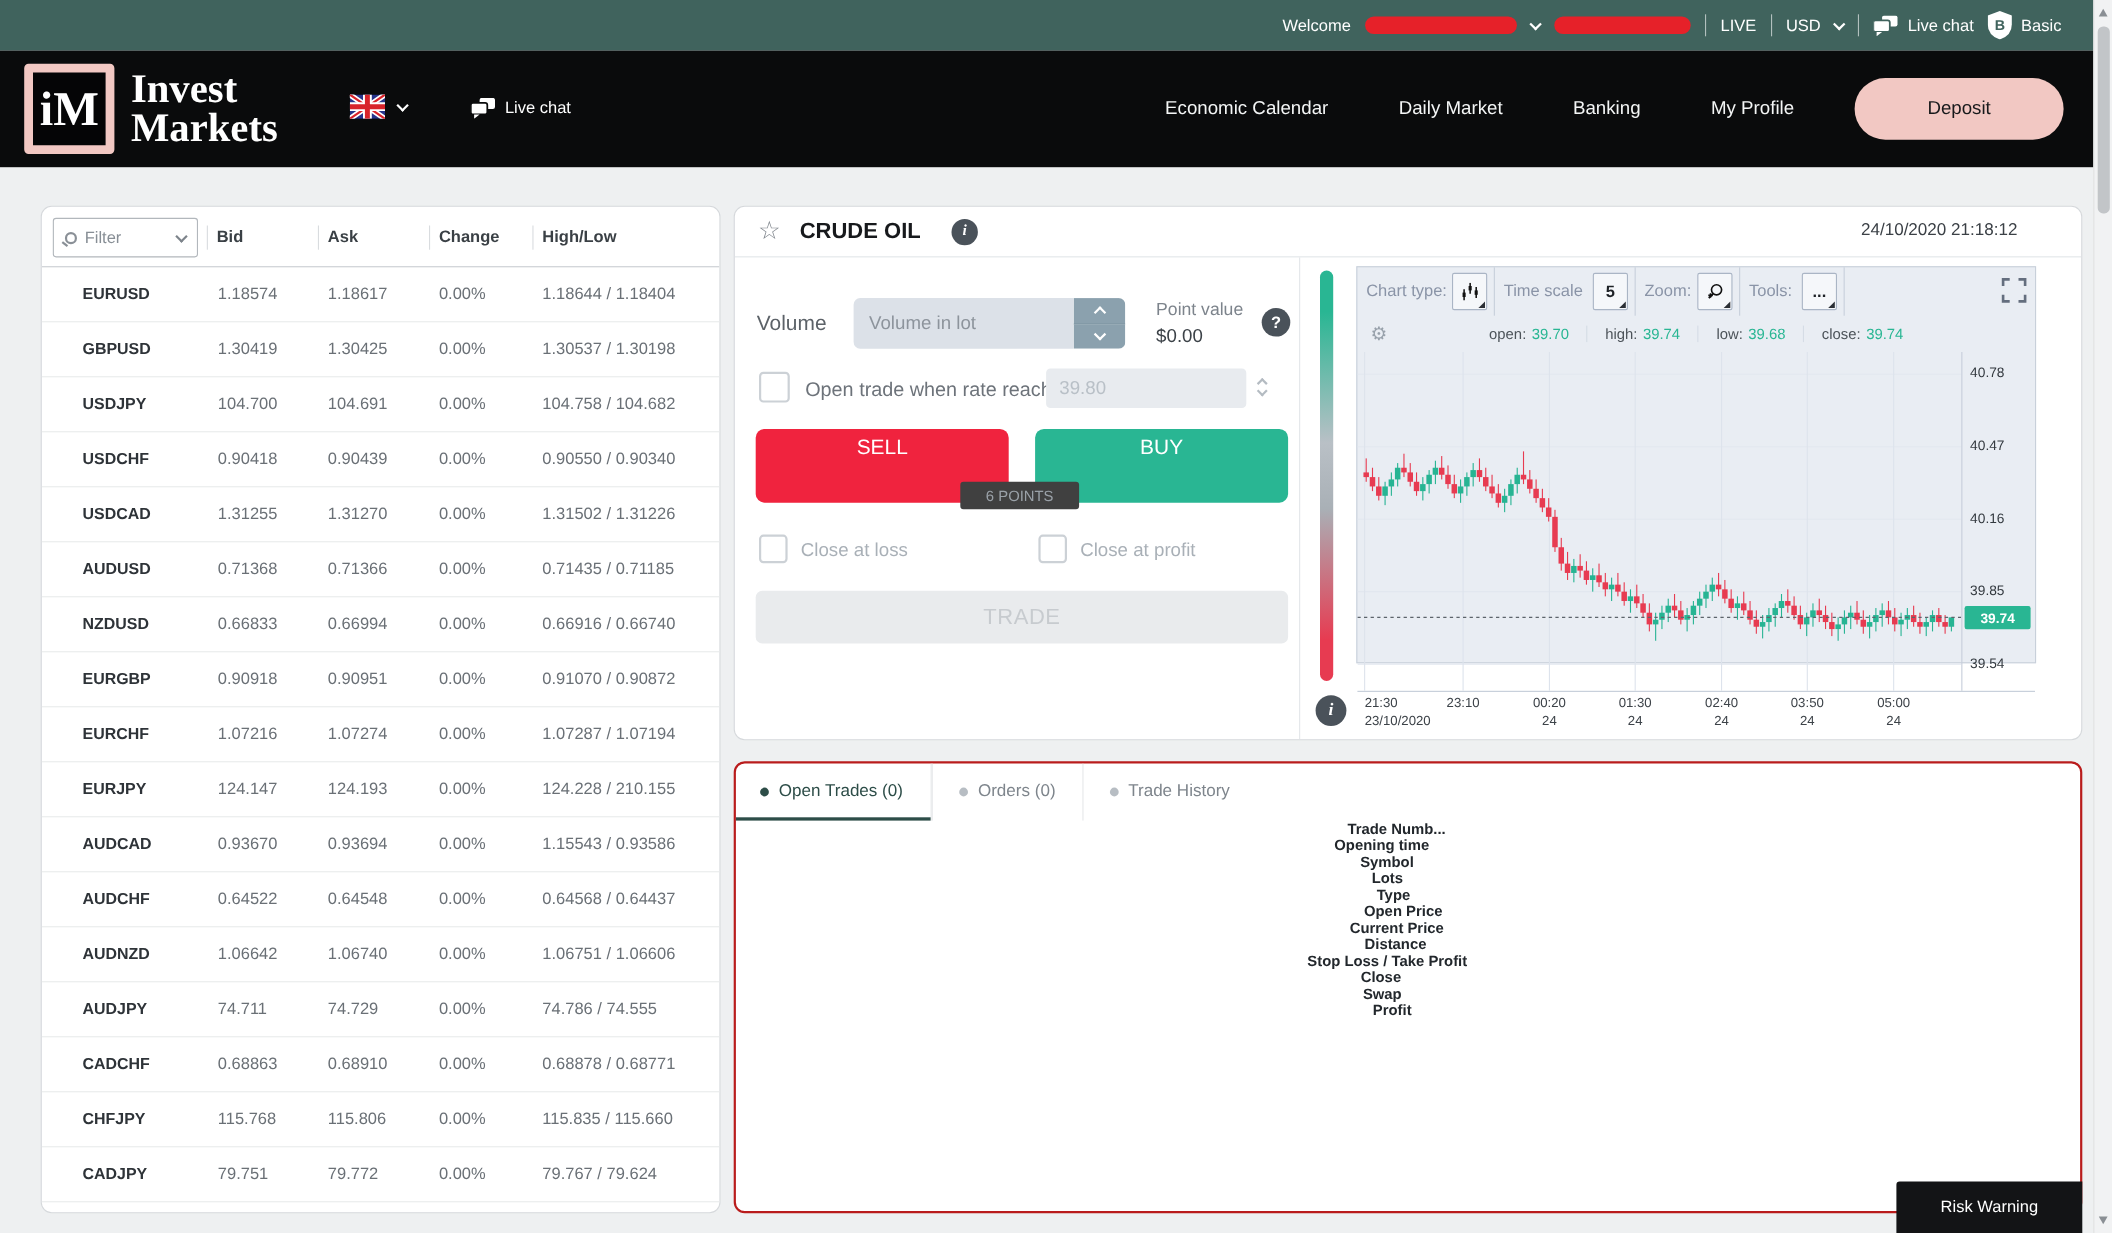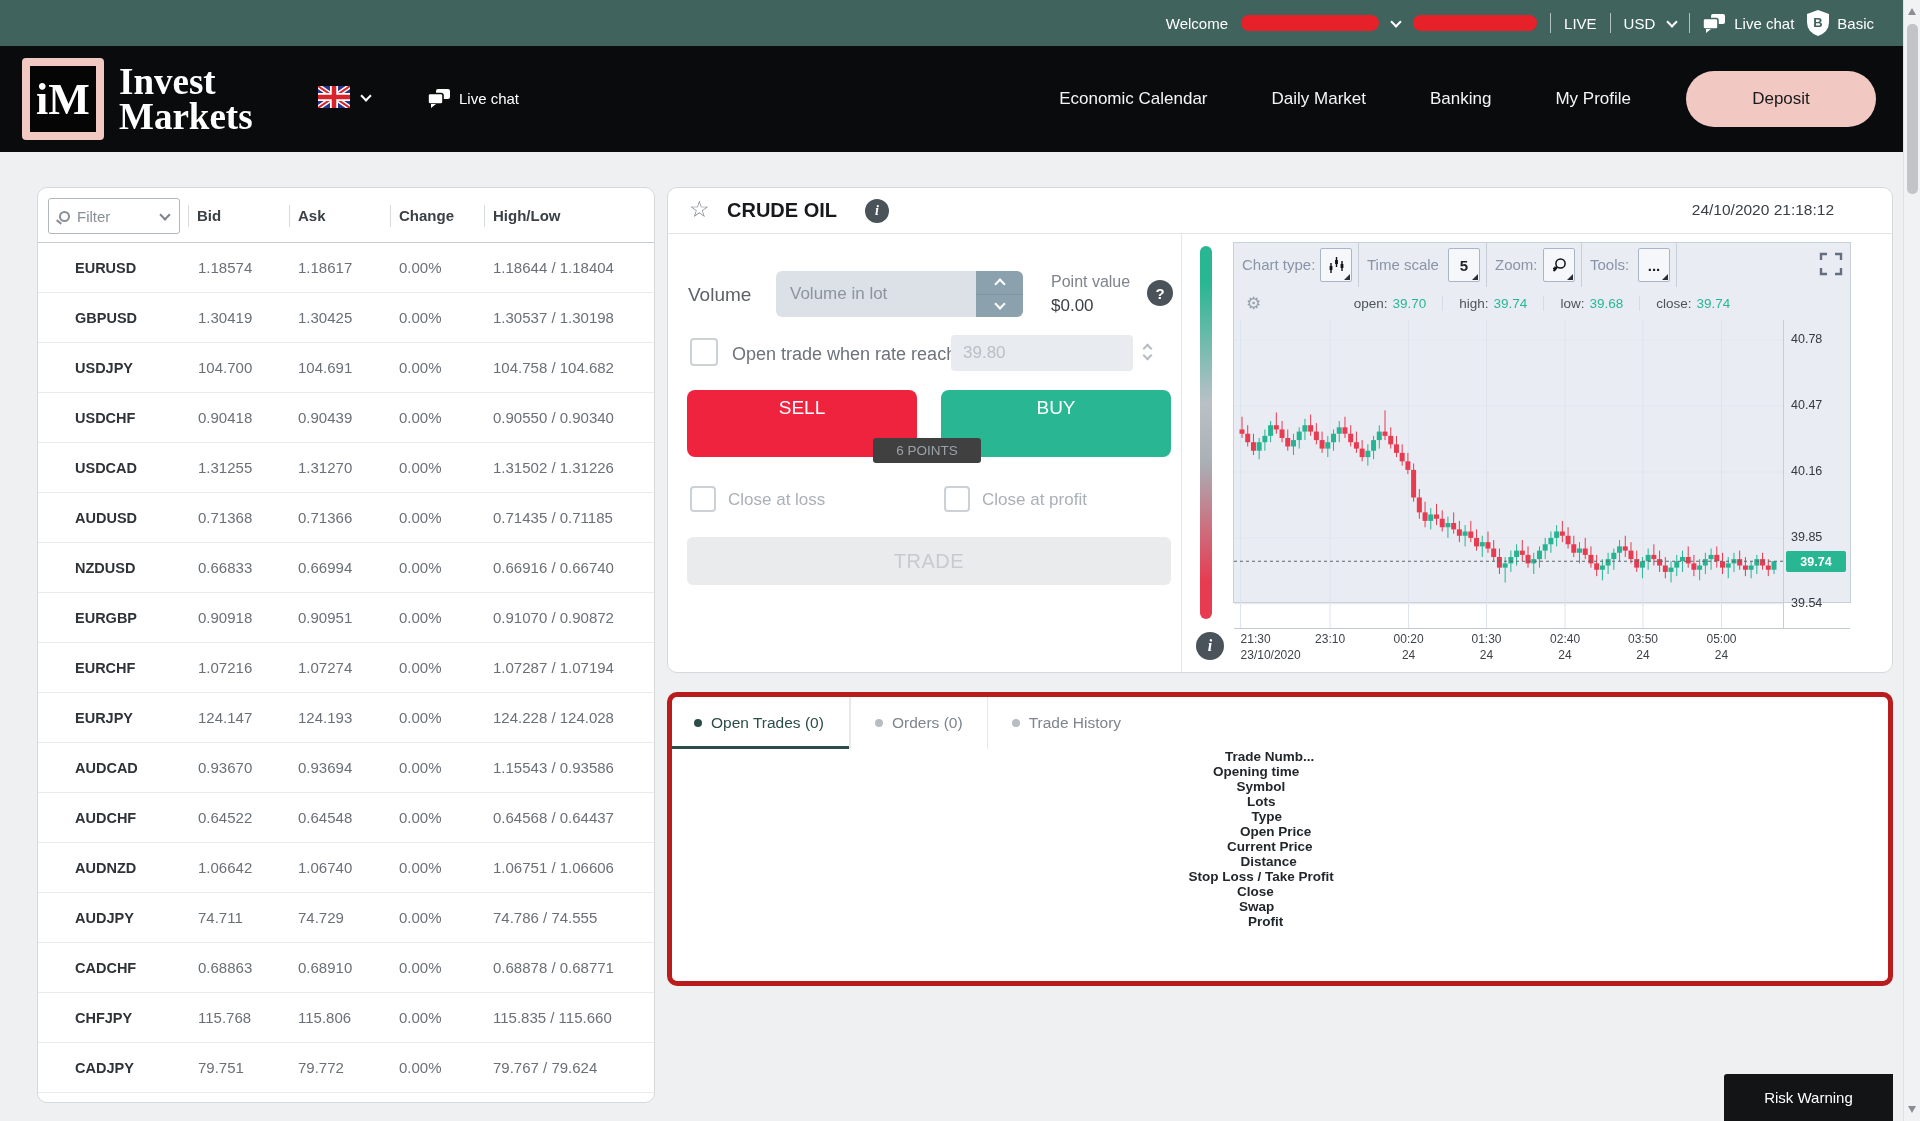--- a/index.html
+++ b/index.html
@@ -139,22 +139,22 @@
   .ytick { position:absolute; left:7px; font-size:12.5px; color:#33393f; }
   .price-badge { position:absolute; left:2px; width:60px; height:21px; background:#29b693; color:#fff;
                  font-size:12.5px; font-weight:700; border-radius:2px; display:flex; align-items:center;
                  justify-content:center; }
   .cb-xaxis { position:absolute; left:0; top:385px; width:100%; height:36px; border-top:1px solid #c2cbd7;
               font-size:12px; color:#3d4349; }
   .xtick { position:absolute; top:3px; line-height:1.3; text-align:center; transform:translateX(-50%); white-space:nowrap; }
   .xtick.first { transform:none; text-align:left; }
 
   
-  .bp { position:absolute; left:667px; top:692px; width:1226px; height:294px; background:#fff;
-        border:5px solid #b91c1c; border-radius:10px; overflow:hidden; }
+  .bp { position:absolute; left:667px; top:692px; width:1226px; height:411px; background:#fff;
+        border:2px solid #b91c1c; border-radius:10px; overflow:hidden; }
   .bp-tabs { position:relative; height:52px; display:flex; }
   .tab { position:relative; display:flex; align-items:center; gap:9px; font-size:15.5px; color:#7e858c;
          cursor:pointer; padding:0 24px; }
   .tab .dot { width:8px; height:8px; border-radius:50%; background:#b7bdc3; }
   .tab + .tab { border-left:1px solid #e6e8ea; }
   .tab:first-child { border-right:1px solid #e6e8ea; padding-left:22px; width:178px; }
   .tab.active { color:#2d4d48; }
   .tab.active .dot { background:#2d4d48; }
   .tab.active::after { content:""; position:absolute; left:0; right:0; bottom:0; height:3px; background:#2d4d48; }
   .bp-cols { display:flex; align-items:center; height:46px; font-size:13.5px; font-weight:700;
@@ -320,21 +320,21 @@
           <span class="wc bid">1.07216</span>
           <span class="wc ask">1.07274</span>
           <span class="wc chg">0.00%</span>
           <span class="wc hl">1.07287 / 1.07194</span>
         </div>
         <div class="wrow">
           <span class="wc sym">EURJPY</span>
           <span class="wc bid">124.147</span>
           <span class="wc ask">124.193</span>
           <span class="wc chg">0.00%</span>
-          <span class="wc hl">124.228 / 124.028</span>
+          <span class="wc hl">124.228 / 210.155</span>
         </div>
         <div class="wrow">
           <span class="wc sym">AUDCAD</span>
           <span class="wc bid">0.93670</span>
           <span class="wc ask">0.93694</span>
           <span class="wc chg">0.00%</span>
           <span class="wc hl">1.15543 / 0.93586</span>
         </div>
         <div class="wrow">
           <span class="wc sym">AUDCHF</span>

